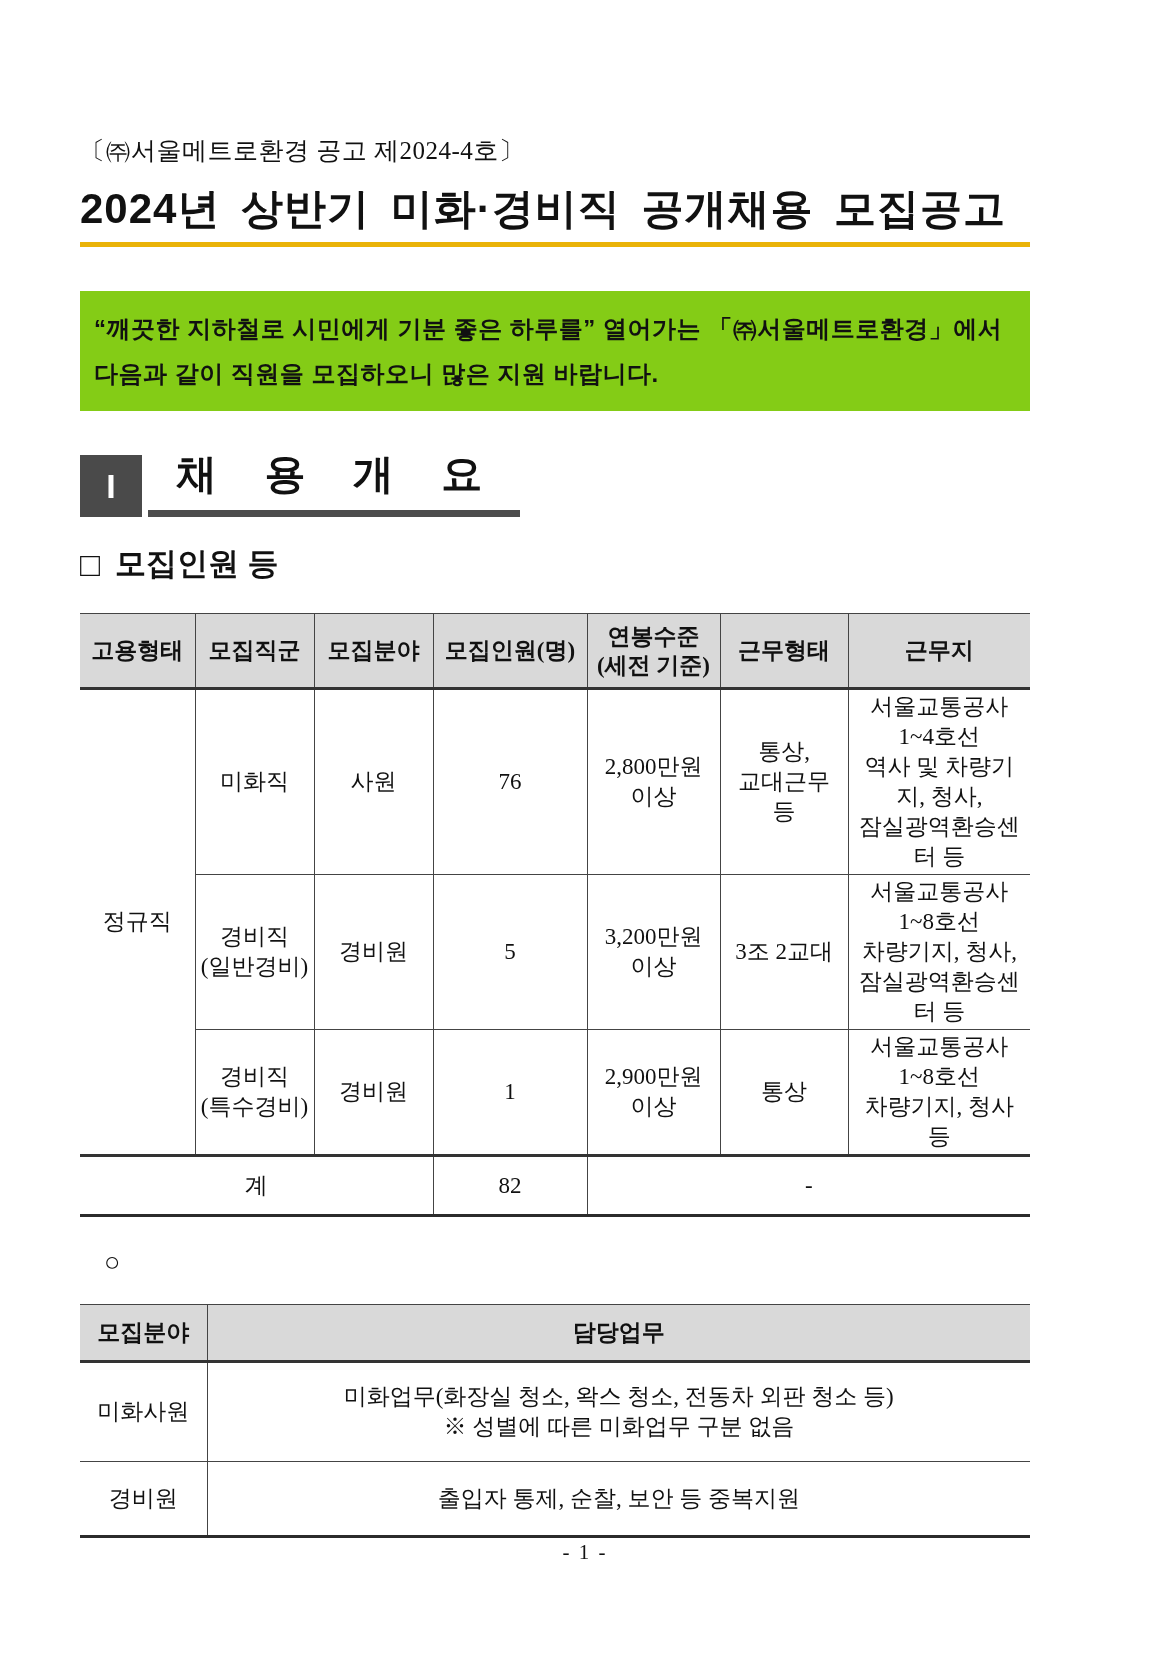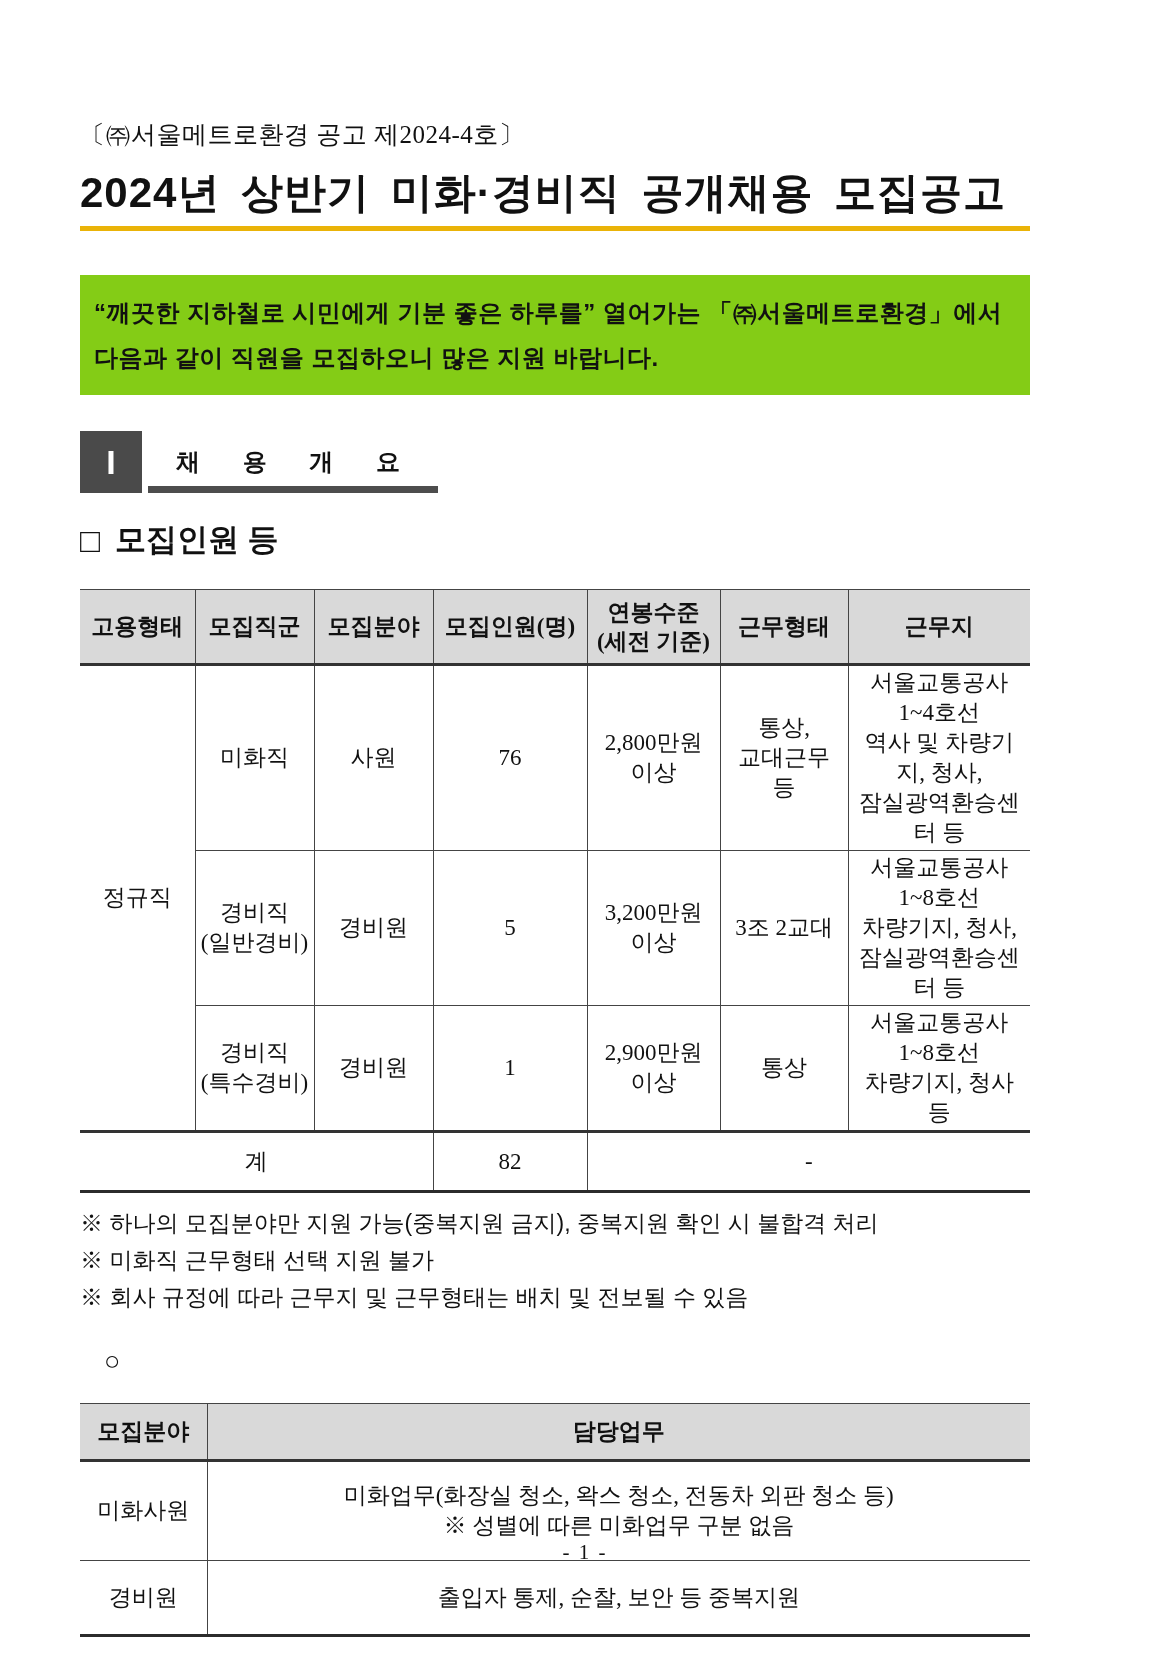--- a/index.html
+++ b/index.html
@@ -1,21 +1,21 @@
 <!DOCTYPE html>
 <html><head>
 <meta charset="utf-8">
 <style>
   * { margin:0; padding:0; box-sizing:border-box; }
   html,body { background:#ffffff; }
   body {
     width:1170px; height:1655px; position:relative; overflow:hidden;
     font-family:"Liberation Serif", serif; color:#111;
   }
-  .content { position:absolute; left:80px; top:0; width:950px; }
+  .content { position:absolute; left:80px; top:16px; width:950px; }
 
   .notice-number { margin-top:118px; font-size:25px; letter-spacing:0.5px; }
 
   .doc-title {
     margin-top:14px; font-family:"Liberation Sans", sans-serif; font-weight:bold;
     font-size:42px; letter-spacing:1px; word-spacing:8px;
     border-bottom:5px solid #eab308; padding-bottom:5px;
   }
 
   .intro-box {
@@ -25,21 +25,21 @@
   }
 
   .section-header { margin-top:36px; display:flex; align-items:flex-end; }
   .section-badge {
     width:62px; height:62px; background:#4a4a4a; color:#fff; flex:0 0 62px;
     display:flex; align-items:center; justify-content:center;
     font-family:"Liberation Sans", sans-serif; font-size:34px; font-weight:bold;
   }
   .section-title {
     margin-left:6px; font-family:"Liberation Sans", sans-serif; font-weight:bold;
-    font-size:24px; letter-spacing:18px; padding:0 20px 8px 28px;
+    font-size:41px; letter-spacing:18px; padding:0 20px 8px 28px;
     border-bottom:7px solid #4d4d4d;
   }
 
   .sub-heading {
     margin-top:26px; display:flex; align-items:center; gap:15px;
     font-family:"Liberation Sans", sans-serif; font-weight:bold; font-size:31px;
   }
   .square-bullet { font-weight:normal; font-size:33px; line-height:1; }
 
   table { border-collapse:collapse; table-layout:fixed; width:950px; margin-top:28px; }
@@ -157,25 +157,20 @@
 차량기지, 청사 등</td>
     </tr>
     <tr class="total-row">
       <td class="no-left" colspan="3">계</td>
       <td>82</td>
       <td class="no-right" colspan="3">-</td>
     </tr>
   </tbody>
     </table>
 
-  <div class="notes">
-    <div class="note-line">※ 하나의 모집분야만 지원 가능(중복지원 금지), 중복지원 확인 시 불합격 처리</div>
-    <div class="note-line">※ 미화직 근무형태 선택 지원 불가</div>
-    <div class="note-line">※ 회사 규정에 따라 근무지 및 근무형태는 배치 및 전보될 수 있음</div>
-  </div>
 
   <div class="duties-heading">
     <span class="circle-bullet">○</span>
   </div>
 
   <table class="duties">
     <colgroup>
       <col style="width:127px">
         <col style="width:823px">
     </colgroup>

